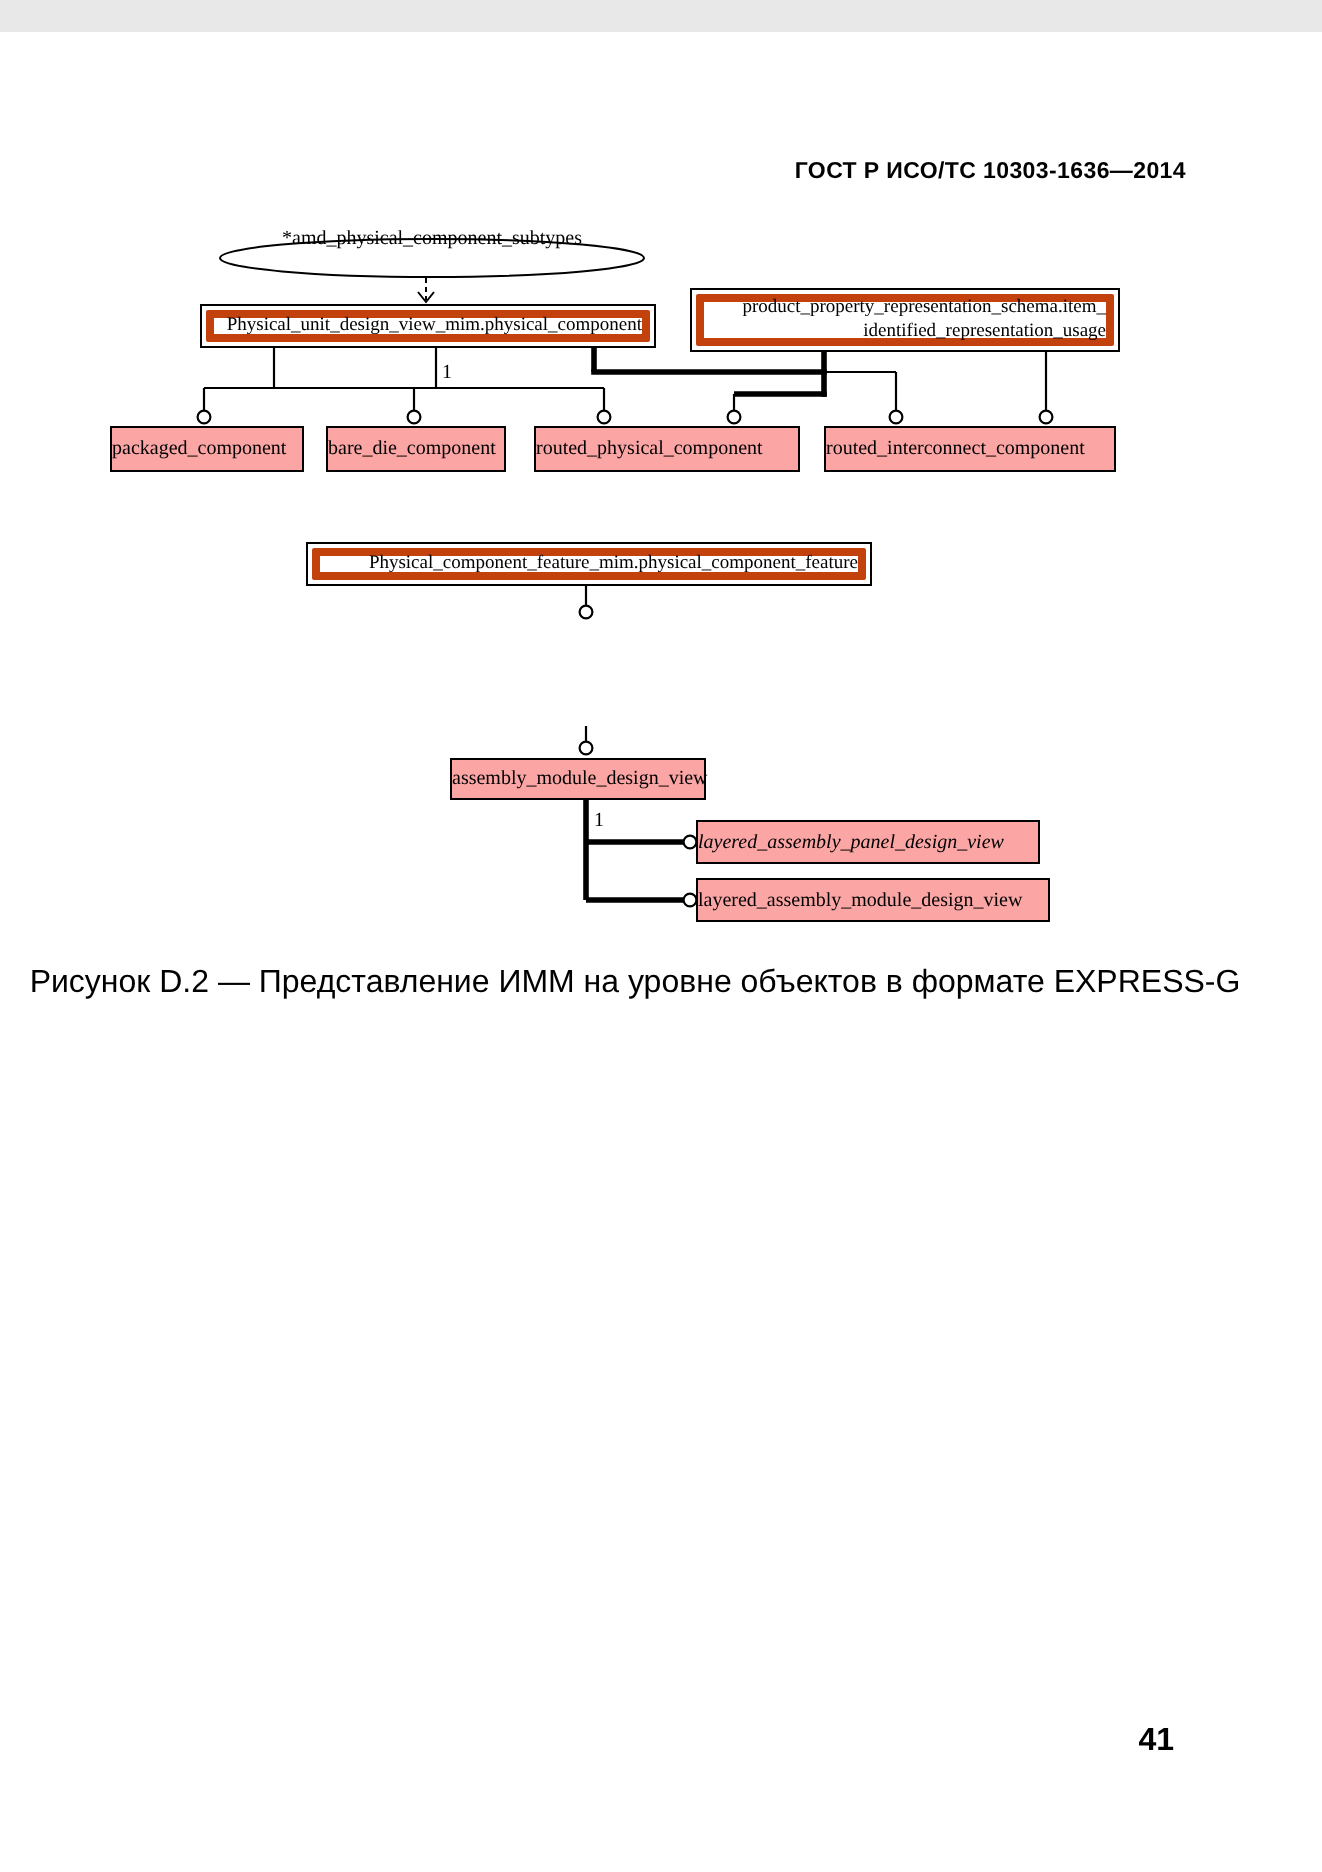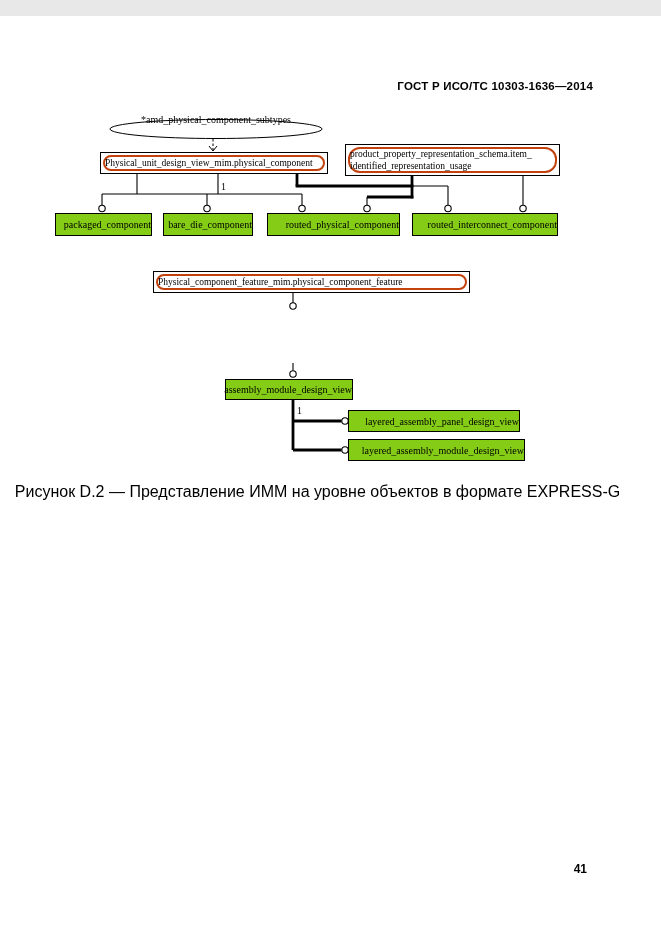--- a/index.html
+++ b/index.html
@@ -14,45 +14,45 @@
   }
   .hdr{
     position:absolute;top:64px;right:68px;
     font-family:"Liberation Sans",sans-serif;
     font-weight:bold;font-size:11.5px;letter-spacing:.2px;
     white-space:nowrap;
   }
   .pageno{
     position:absolute;top:846px;right:74px;
     font-family:"Liberation Sans",sans-serif;
-    font-weight:bold;font-size:12px;
+    font-weight:bold;font-size:16px;
   }
   .caption{
     position:absolute;top:467px;left:0;width:635px;
     text-align:center;
     font-family:"Liberation Sans",sans-serif;
     font-size:16px;white-space:nowrap;
   }
   svg.wires{position:absolute;left:0;top:0;pointer-events:none;}
   .box{
     position:absolute;
-    border:1px solid #000;background:#84cc16;
-    display:flex;align-items:center;justify-content:flex-end;
+    border:1px solid #000;background:#fca5a5;
+    display:flex;align-items:center;justify-content:flex-start;
     font-size:10px;white-space:nowrap;box-sizing:border-box;
     z-index:2;
   }
   .dbox{
     position:absolute;
     border:1px solid #000;background:#fff;
     box-sizing:border-box;z-index:2;
   }
   .dbox .inner{
     position:absolute;inset:2px;
-    border:2px solid #c2410c;border-radius:12px;
-    display:flex;flex-direction:column;align-items:flex-start;justify-content:center;
+    border:4px solid #c2410c;border-radius:1px;
+    display:flex;flex-direction:column;align-items:flex-end;justify-content:center;
     font-size:9.5px;white-space:nowrap;line-height:12px;
   }
   .ellipse-label{
     position:absolute;left:110px;top:93px;width:212px;height:20px;
     display:flex;align-items:center;justify-content:center;
     font-size:10px;white-space:nowrap;z-index:2;
   }
   .card{
     position:absolute;font-size:10px;z-index:3;background:transparent;
   }
@@ -128,21 +128,21 @@
       </div>
   </div>
 
   <div class="dbox" style="left:345px;top:128px;width:215px;height:32px;">
     <div class="inner">
       <span>product_property_representation_schema.item_</span>
       <span>identified_representation_usage</span>
     </div>
   </div>
 
-  <div class="dbox" style="left:153px;top:255px;width:317px;height:22px;text-decoration:underline;">
+  <div class="dbox" style="left:153px;top:255px;width:283px;height:22px;text-decoration:underline;">
     <div class="inner">
         <span>Physical_component_feature_mim.physical_component_feature</span>
       </div>
   </div>
 
 
   <div class="box" style="left:55px;top:197px;width:97px;height:23px;">
     <span>packaged_component</span>
   </div>
 
@@ -156,21 +156,21 @@
 
   <div class="box" style="left:267px;top:197px;width:133px;height:23px;">
     <span>routed_physical_component</span>
   </div>
 
 
   <div class="box" style="left:225px;top:363px;width:128px;height:21px;">
     <span>assembly_module_design_view</span>
   </div>
 
-  <div class="box" style="left:348px;top:394px;width:172px;height:22px;">
+  <div class="box" style="left:348px;top:394px;width:172px;height:22px;font-style:italic;">
     <span>layered_assembly_panel_design_view</span>
   </div>
 
   <div class="box" style="left:348px;top:423px;width:177px;height:22px;">
     <span>layered_assembly_module_design_view</span>
   </div>
 
   <div class="caption">Рисунок D.2 — Представление ИММ на уровне объектов в формате EXPRESS-G</div>
 
   <div class="pageno">41</div>

